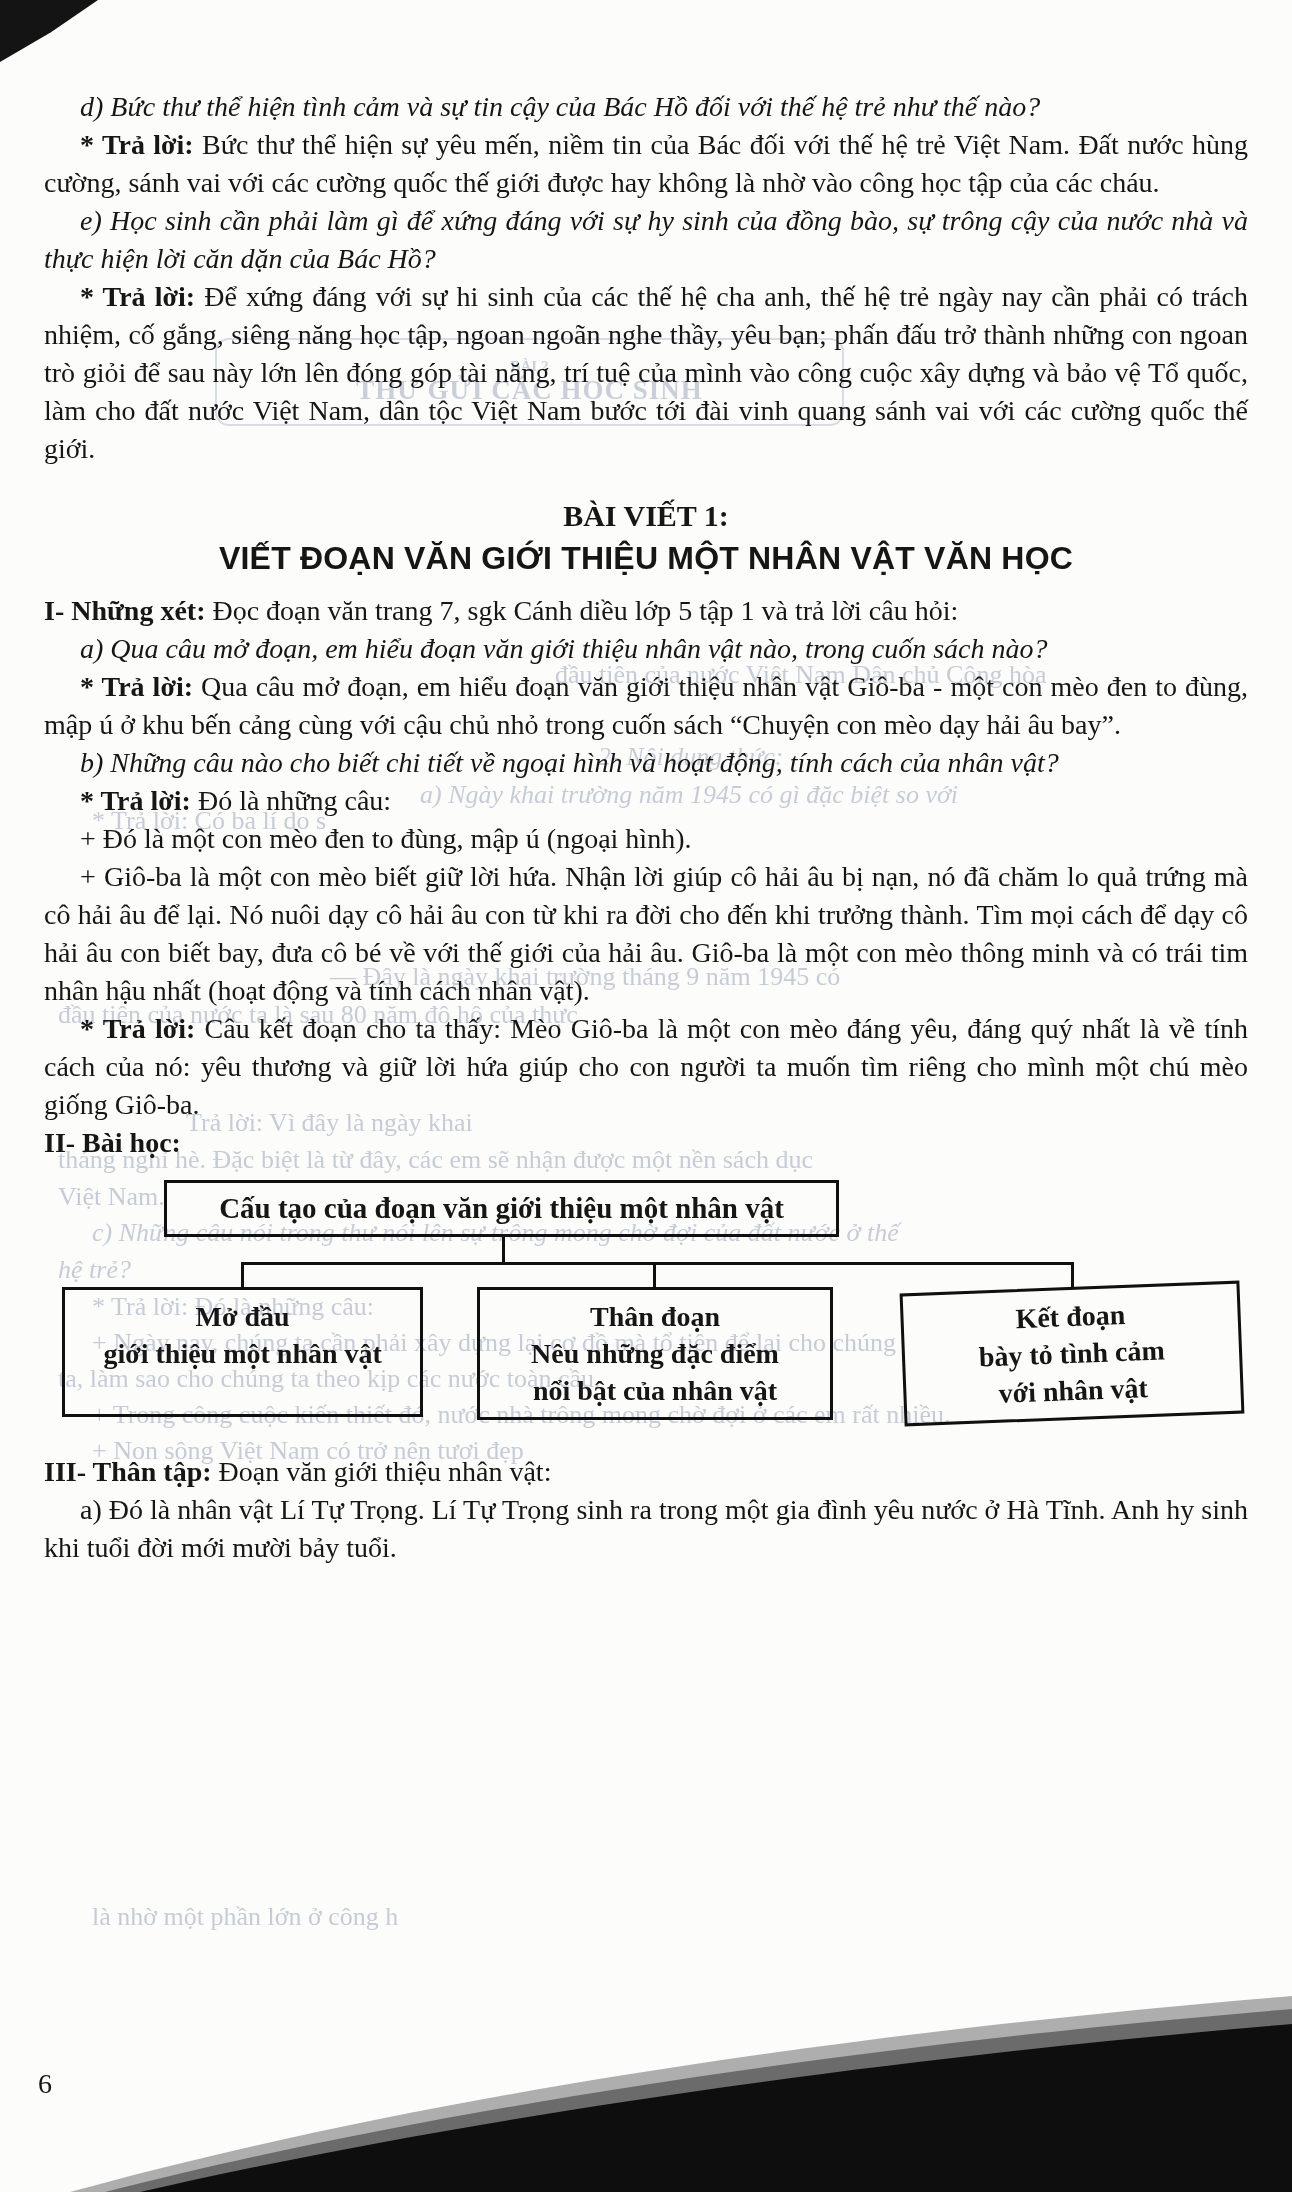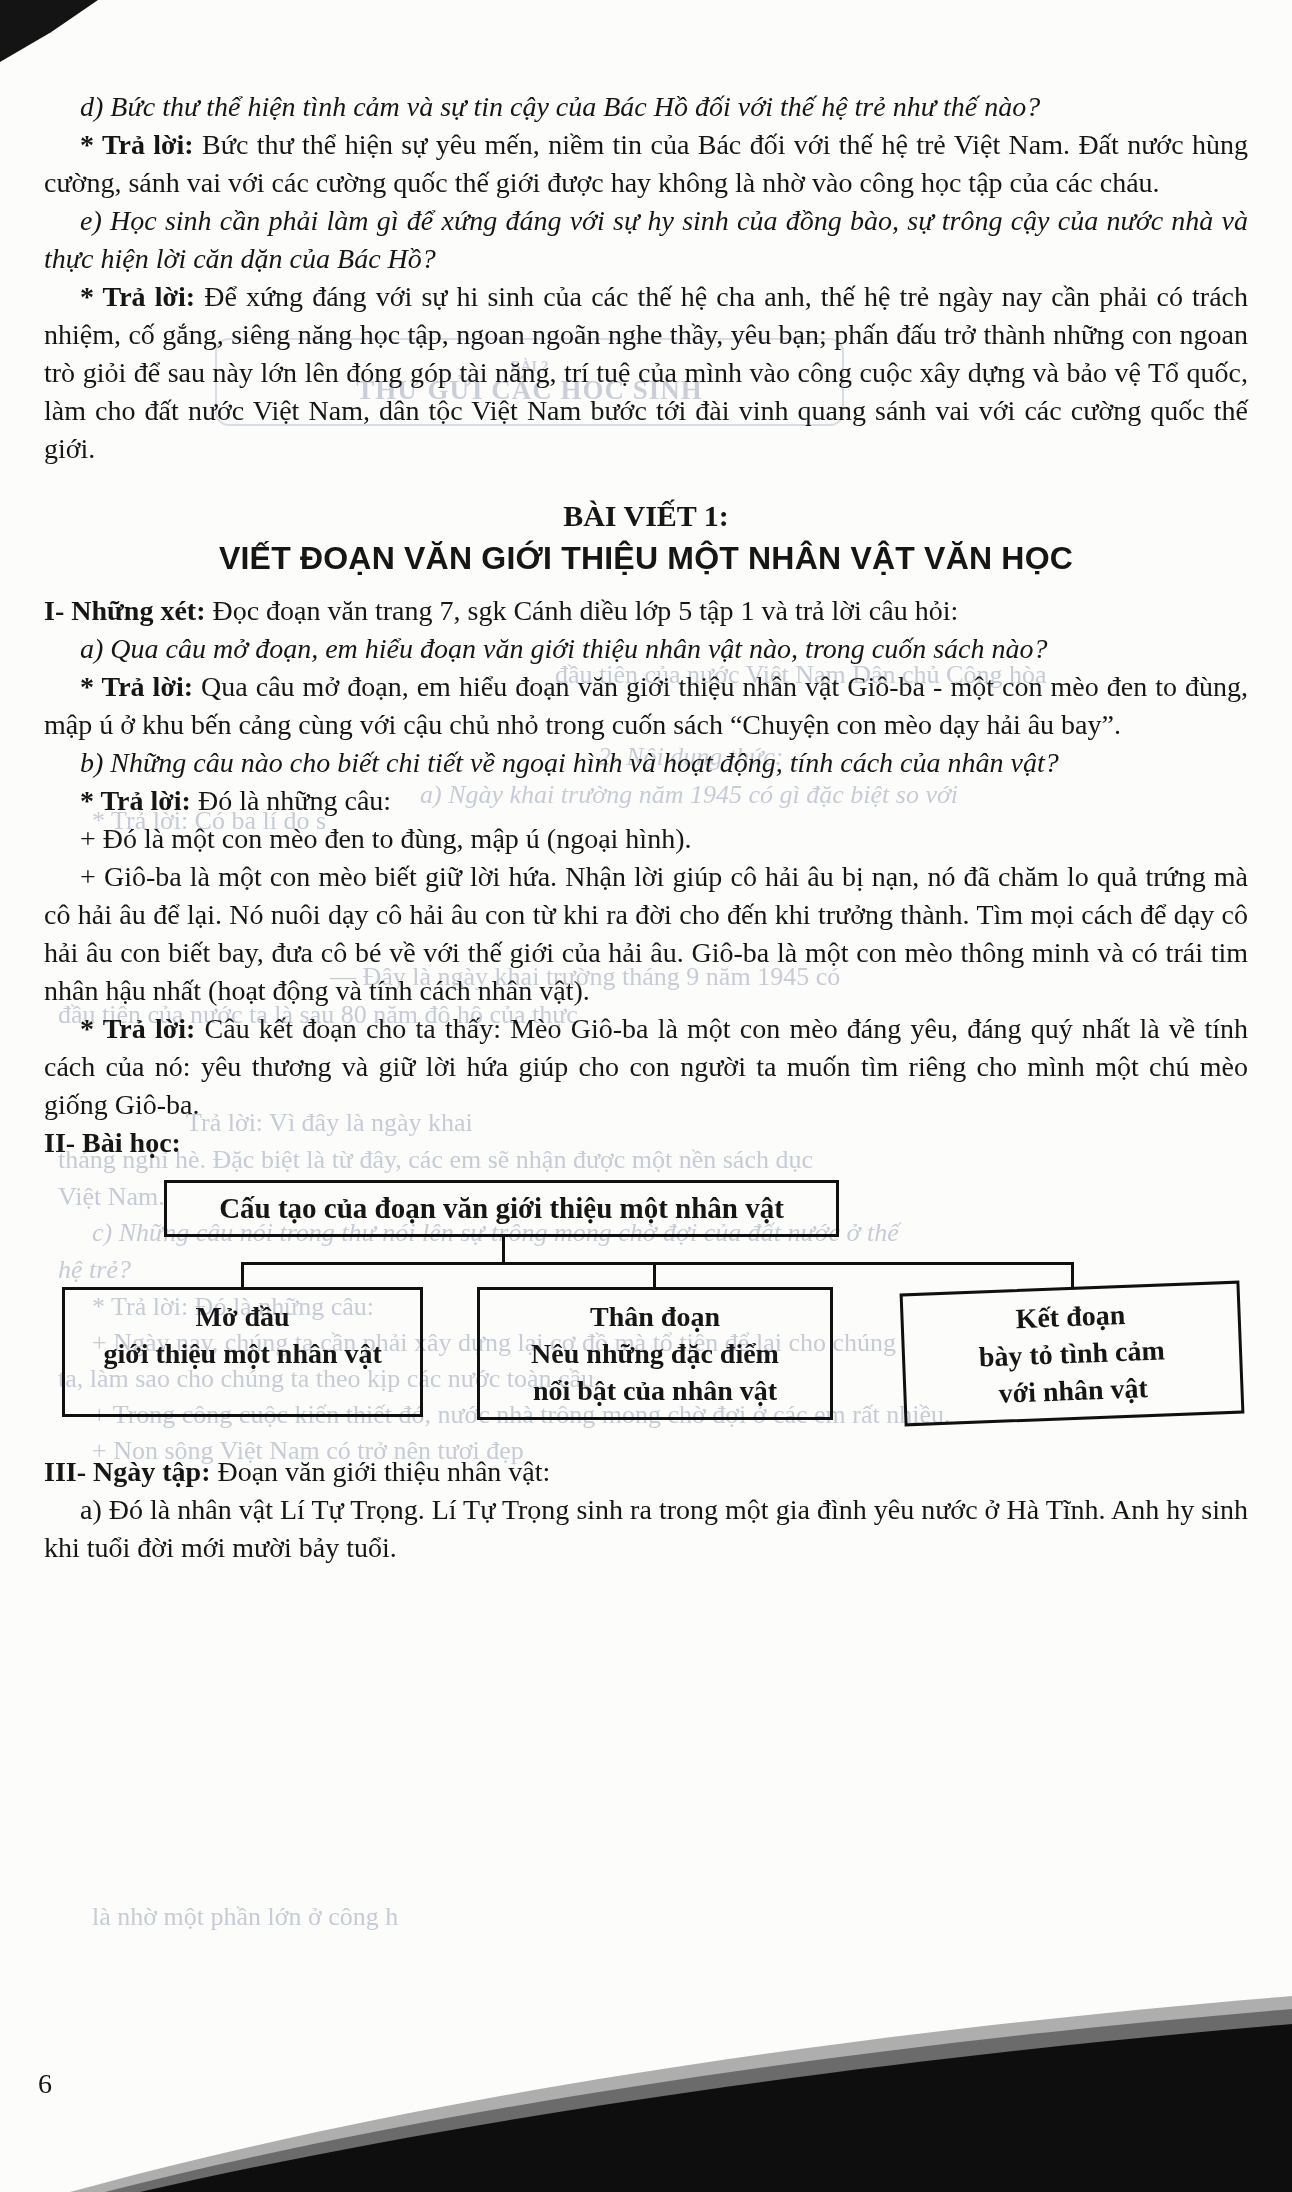--- a/index.html
+++ b/index.html
@@ -137,21 +137,21 @@
         </div>
         <div class="d-box d-box3">
           <span>Kết đoạn
 bày tỏ tình cảm
 với nhân vật</span>
         </div>
       </div>
     </figure>
 
     <section id="body-bottom">
-        <div class="para blabel"><b>III- Ngày tập:</b> Đoạn văn giới thiệu nhân vật:</div>
+        <div class="para blabel"><b>III- Thân tập:</b> Đoạn văn giới thiệu nhân vật:</div>
         <div class="para p">a) Đó là nhân vật Lí Tự Trọng. Lí Tự Trọng sinh ra trong một gia đình yêu nước ở Hà Tĩnh. Anh hy sinh khi tuổi đời mới mười bảy tuổi.</div>
       </section>
   </main>
 
   <div class="page-number">6</div>
 
   <svg class="bottom-swoosh" viewBox="0 0 1292 230" preserveAspectRatio="none" aria-hidden="true">
     <path d="M70,230 C360,150 760,78 1292,34 L1292,230 Z" fill="#aeaeae"></path>
     <path d="M105,230 C395,156 800,88 1292,47 L1292,230 Z" fill="#6b6b6b"></path>
     <path d="M140,230 C430,163 840,100 1292,62 L1292,230 Z" fill="#0e0e0e"></path>

